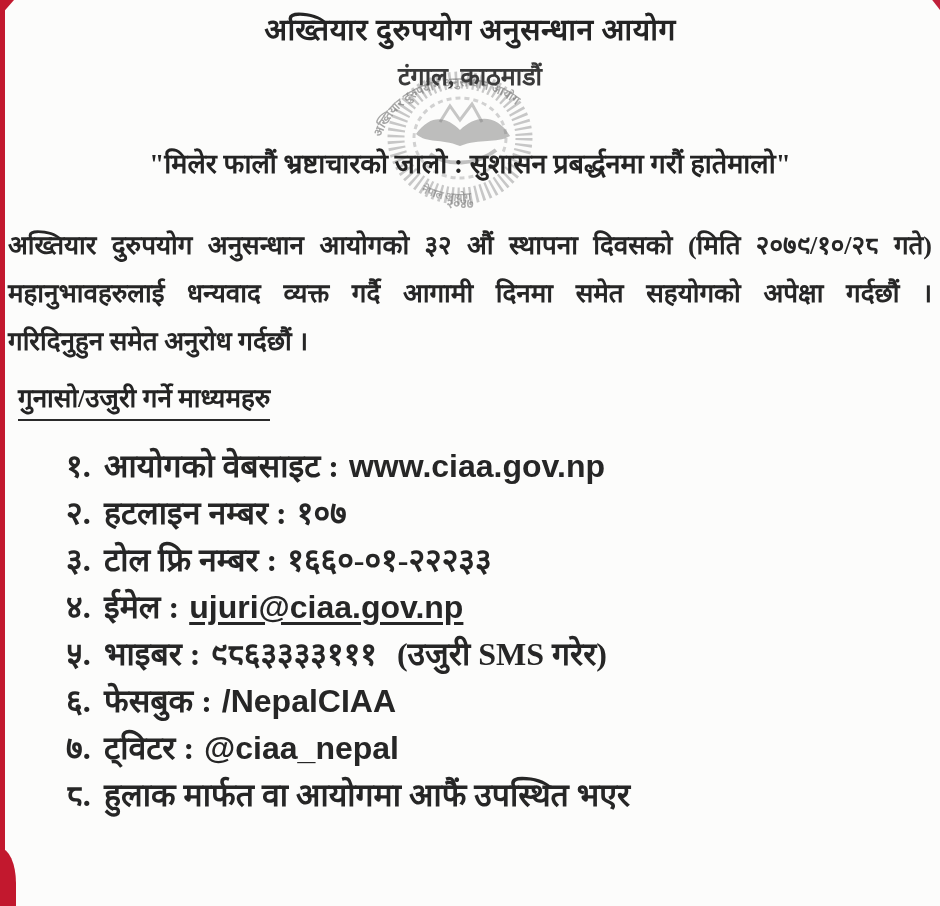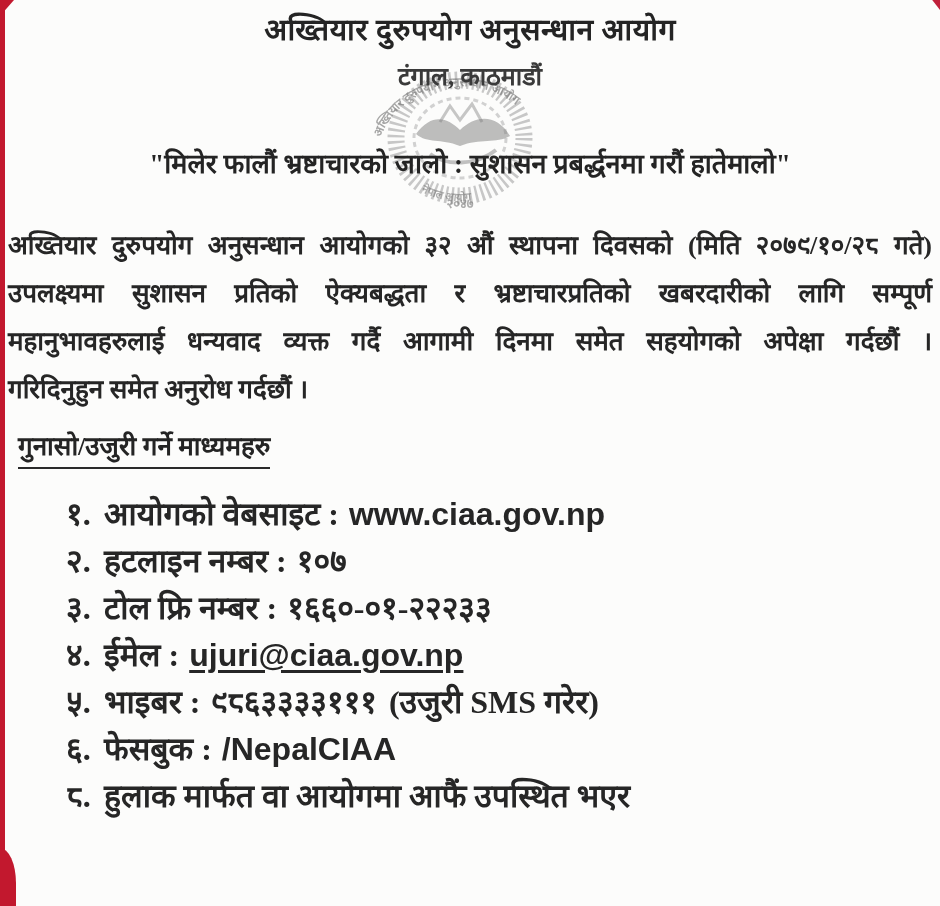--- a/index.html
+++ b/index.html
@@ -56,21 +56,21 @@
     display: inline-block; font-size: 26px; font-weight: bold; color: #242424;
     border-bottom: 2.5px solid #2a2a2a; padding-bottom: 5px; line-height: 30px;
   }
   .channels { margin-top: 30px; }
   .channel { margin-left: 58px; font-size: 32px; font-weight: bold; color: #262626;
              line-height: 30px; margin-bottom: 17px; }
   .channel .num { display: inline-block; min-width: 26px; margin-right: 12px; }
   .channel .label { margin-right: 10px; }
   .latin { font-family: "Liberation Sans", "DejaVu Sans", sans-serif; font-weight: bold; }
   .uline { text-decoration: underline; text-underline-offset: 4px; }
-  .note { margin-left: 12px; }
+  .note { margin-left: 20px; }
 </style>
 </head>
 <body>
 
 <div class="edge-left"></div>
 <div class="edge-topleft"></div>
 <div class="edge-topright"></div>
 <div class="edge-bottomleft"></div>
 
 <div class="page">
@@ -95,21 +95,20 @@
     <text font-size="11" fill="#4c4c4c" opacity="0.55" font-weight="bold">
       <textPath href="#arcBottom" startOffset="22%">नेपाल आयोग</textPath>
     </text>
     <text x="116" y="152" text-anchor="middle" font-size="13" fill="#555" opacity="0.6" font-weight="bold">२०४७</text>
   </svg>
 
   <div class="slogan">"मिलेर फालौं भ्रष्टाचारको जालो : सुशासन प्रबर्द्धनमा गरौं हातेमालो"</div>
 
   <div class="body-paragraph">
     <div class="jline">अख्तियार दुरुपयोग अनुसन्धान आयोगको ३२ औं स्थापना दिवसको (मिति २०७९/१०/२८ गते)</div>
-    <div class="jline">उपलक्ष्यमा सुशासन प्रतिको ऐक्यबद्धता र भ्रष्टाचारप्रतिको खबरदारीको लागि सम्पूर्ण</div>
     <div class="jline">महानुभावहरुलाई धन्यवाद व्यक्त गर्दै आगामी दिनमा समेत सहयोगको अपेक्षा गर्दछौं ।</div>
     <div class="lastline">गरिदिनुहुन समेत अनुरोध गर्दछौं ।</div>
   </div>
 
   <div class="list-heading-wrap">
     <span class="list-heading">गुनासो/उजुरी गर्ने माध्यमहरु</span>
   </div>
 
   <div class="channels">
 
@@ -130,19 +129,22 @@
     </div>
 
     <div class="channel">
       <span class="num">५.</span><span class="label">भाइबर :</span><span>९८६३३३३१११</span><span class="note">(उजुरी SMS गरेर)</span>
     </div>
 
     <div class="channel">
       <span class="num">६.</span><span class="label">फेसबुक :</span><span class="latin">/NepalCIAA</span>
     </div>
 
+    <div class="channel">
+      <span class="num">७.</span><span class="label">ट्विटर :</span><span class="latin">@ciaa_nepal</span>
+    </div>
 
     <div class="channel">
       <span class="num">८.</span><span class="label">हुलाक मार्फत वा आयोगमा आफैं उपस्थित भएर</span>
     </div>
 
   </div>
 </div>
 
 </body></html>

